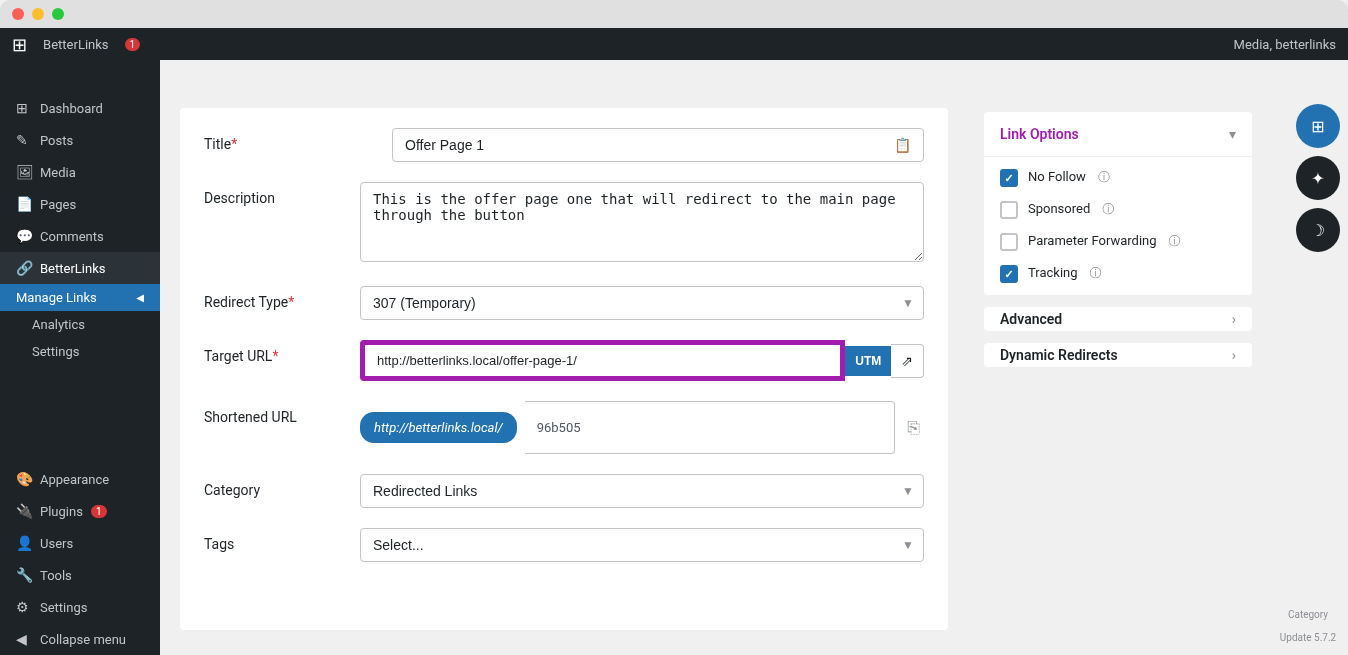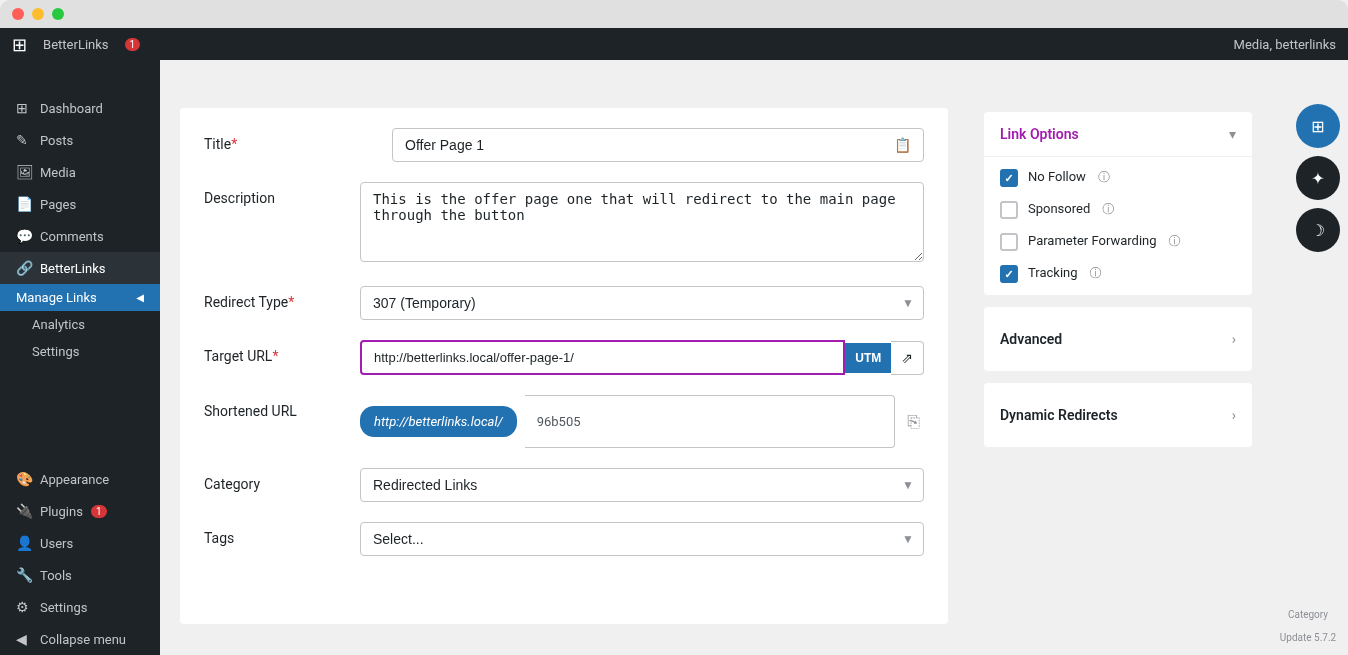--- a/index.html
+++ b/index.html
@@ -69,21 +69,21 @@
       padding: 8px 36px 8px 12px; font-size: 14px; color: #1d2327;
       appearance: none; background: #fff; cursor: pointer; outline: none;
     }
     .select-arrow {
       position: absolute; right: 10px; top: 50%; transform: translateY(-50%);
       color: #8c8f94; font-size: 12px; pointer-events: none;
     }
 
     .target-url-wrap { display: flex; align-items: center; gap: 0; }
     .target-url-input {
-      flex: 1; border: 2px solid #a21caf; border-radius: 4px 0 0 4px;
+      flex: 1; border: 5px solid #a21caf; border-radius: 4px 0 0 4px;
       padding: 8px 12px; font-size: 13px; color: #1d2327; outline: none;
     }
     .utm-btn {
       background: #2271b1; color: #fff; border: none; padding: 8px 10px;
       font-size: 12px; font-weight: 600; cursor: pointer; border-left: none;
     }
     .share-btn {
       background: #fff; border: 1px solid #c3c4c7; border-left: none; border-radius: 0 4px 4px 0;
       padding: 8px 10px; cursor: pointer; color: #1d2327; font-size: 14px;
     }
@@ -135,21 +135,21 @@
       width: 18px; height: 18px; border: 2px solid #c3c4c7; border-radius: 3px;
       display: flex; align-items: center; justify-content: center; cursor: pointer; flex-shrink: 0;
     }
     .checkbox-custom.checked { background: #2271b1; border-color: #2271b1; }
     .checkbox-custom.checked::after { content: '✓'; color: #fff; font-size: 11px; font-weight: bold; }
 
     .checkbox-label { font-size: 13px; color: #1d2327; }
     .info-icon { color: #8c8f94; font-size: 12px; cursor: pointer; margin-left: 2px; }
 
     .section-row {
-      background: #fff; border-radius: 4px; padding: 24px 16px;
+      background: #fff; border-radius: 4px; padding: 4px 16px;
       display: flex; align-items: center; justify-content: space-between; cursor: pointer;
     }
     .section-row-title { font-size: 14px; font-weight: 600; color: #1d2327; }
     .section-arrow { color: #8c8f94; font-size: 14px; }
     .extra-btn {
       width: 44px; height: 44px; border-radius: 50%; border: none; cursor: pointer;
       display: flex; align-items: center; justify-content: center; font-size: 16px;
     }
     .extra-btn.blue { background: #2271b1; color: #fff; }
     .extra-btn.dark { background: #1d2327; color: #fff; }

